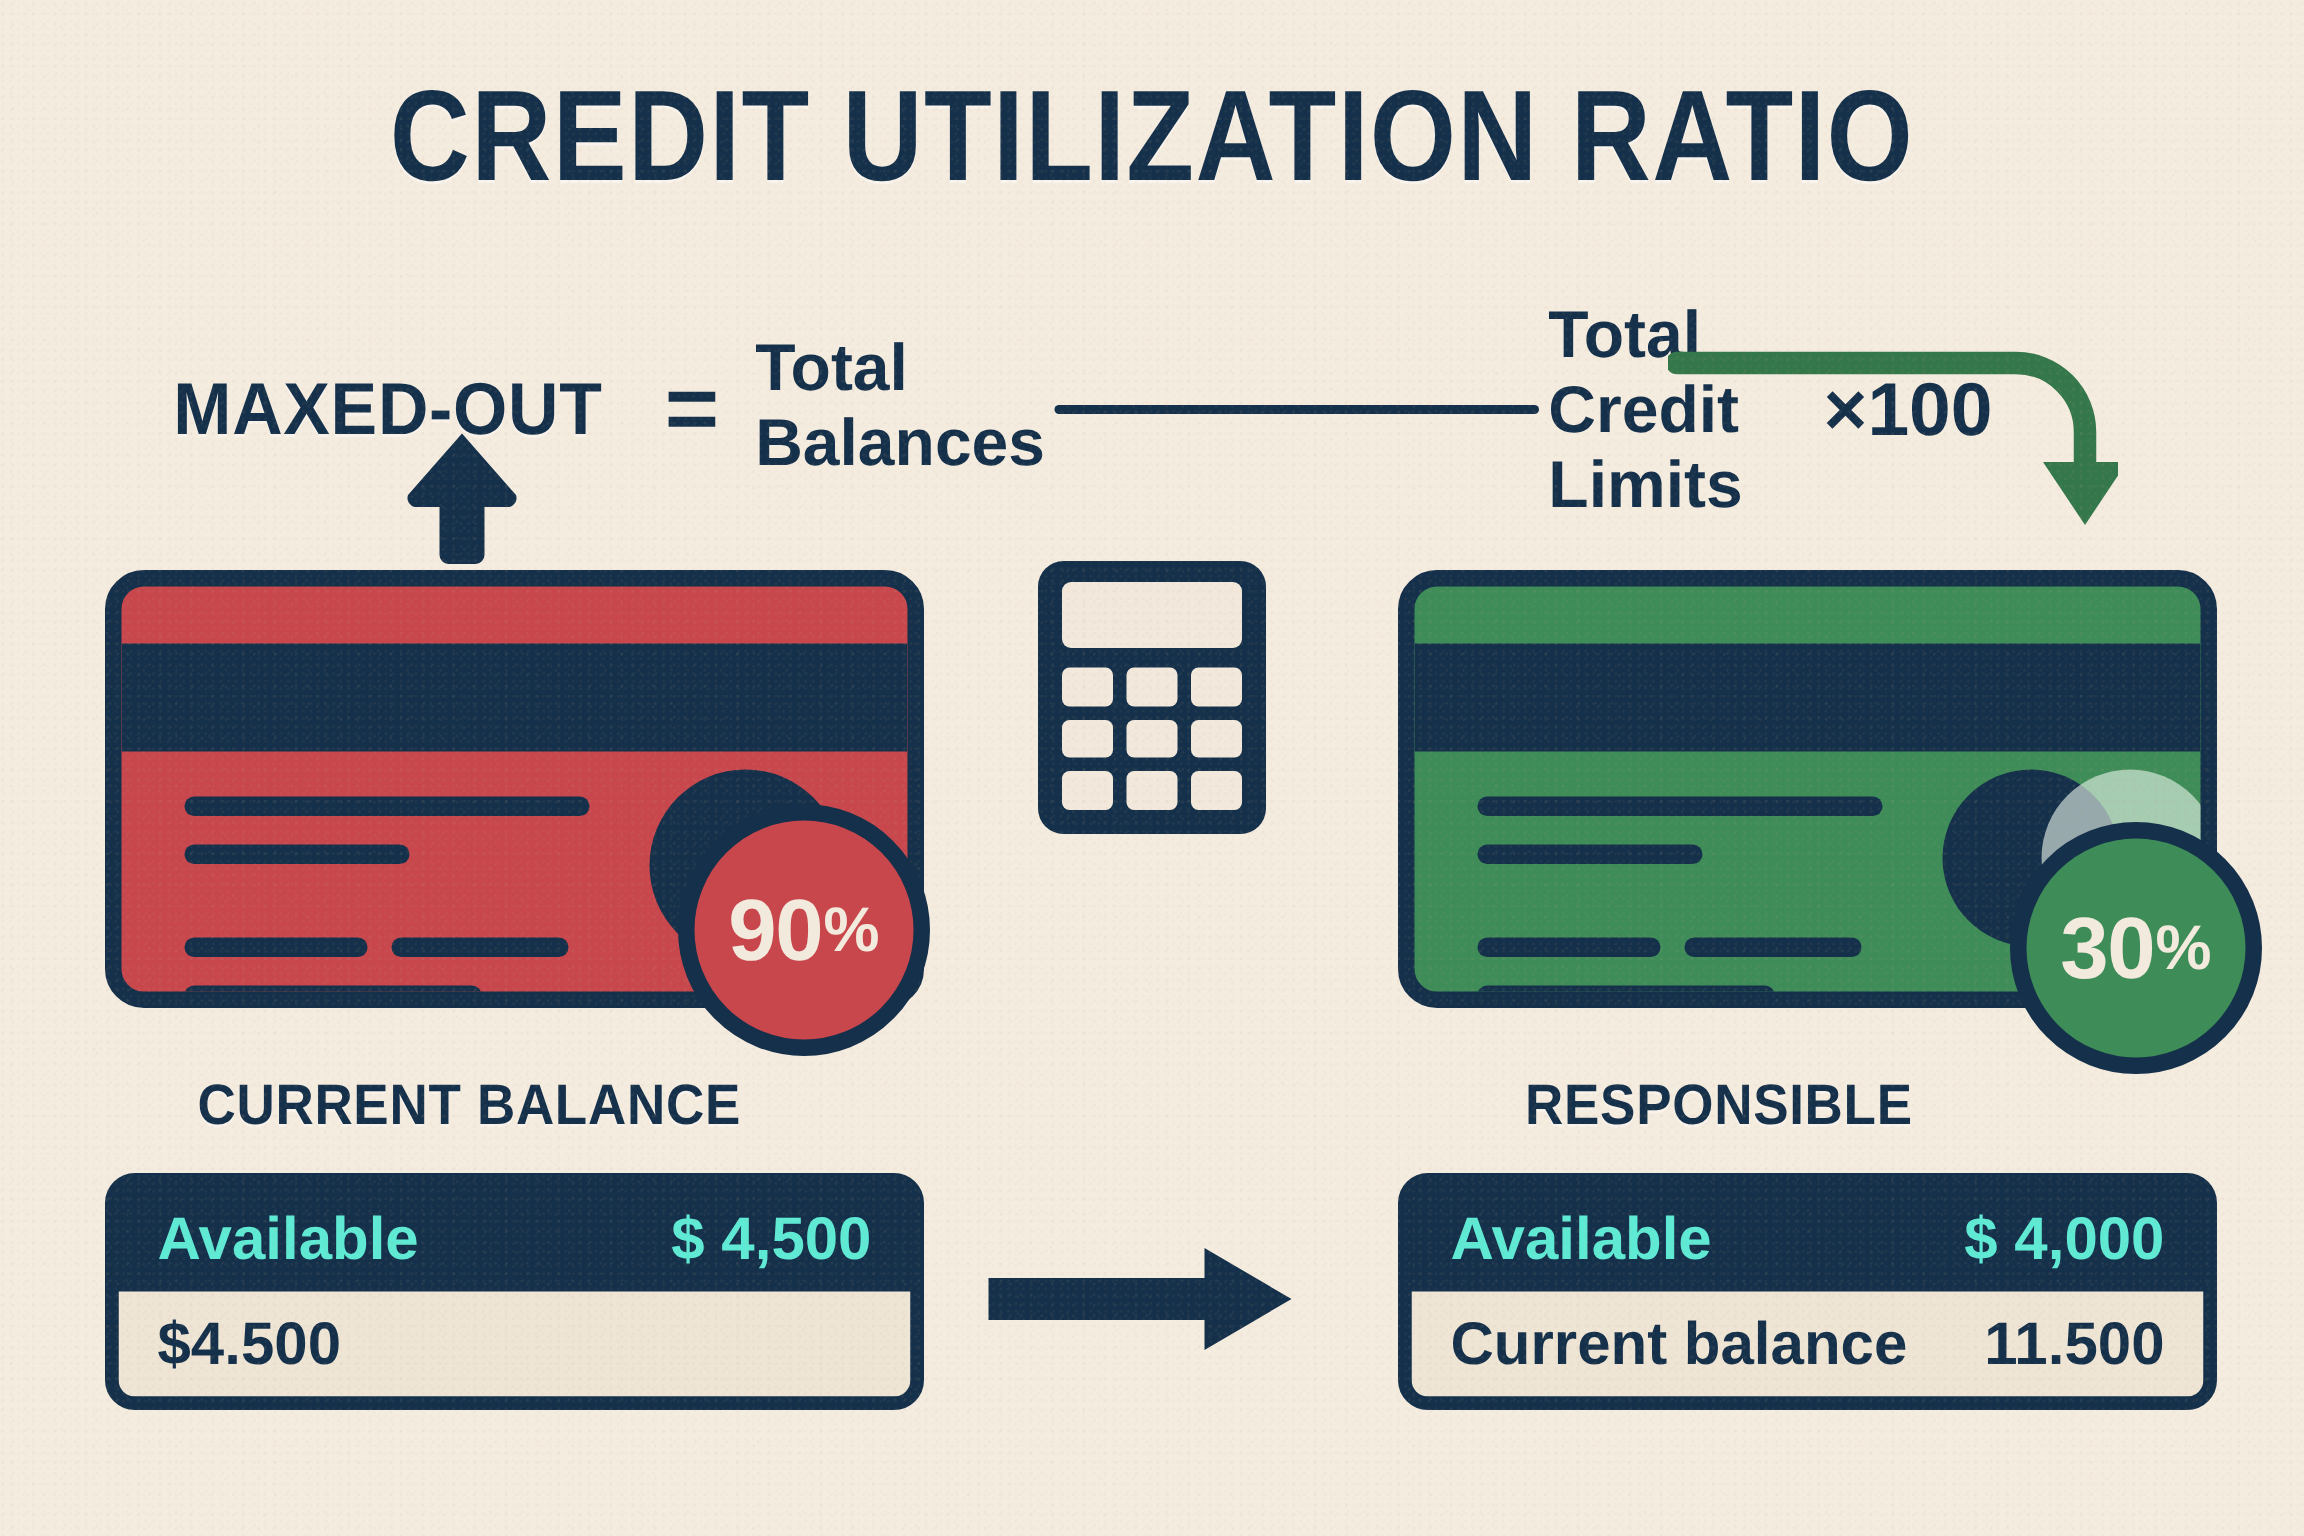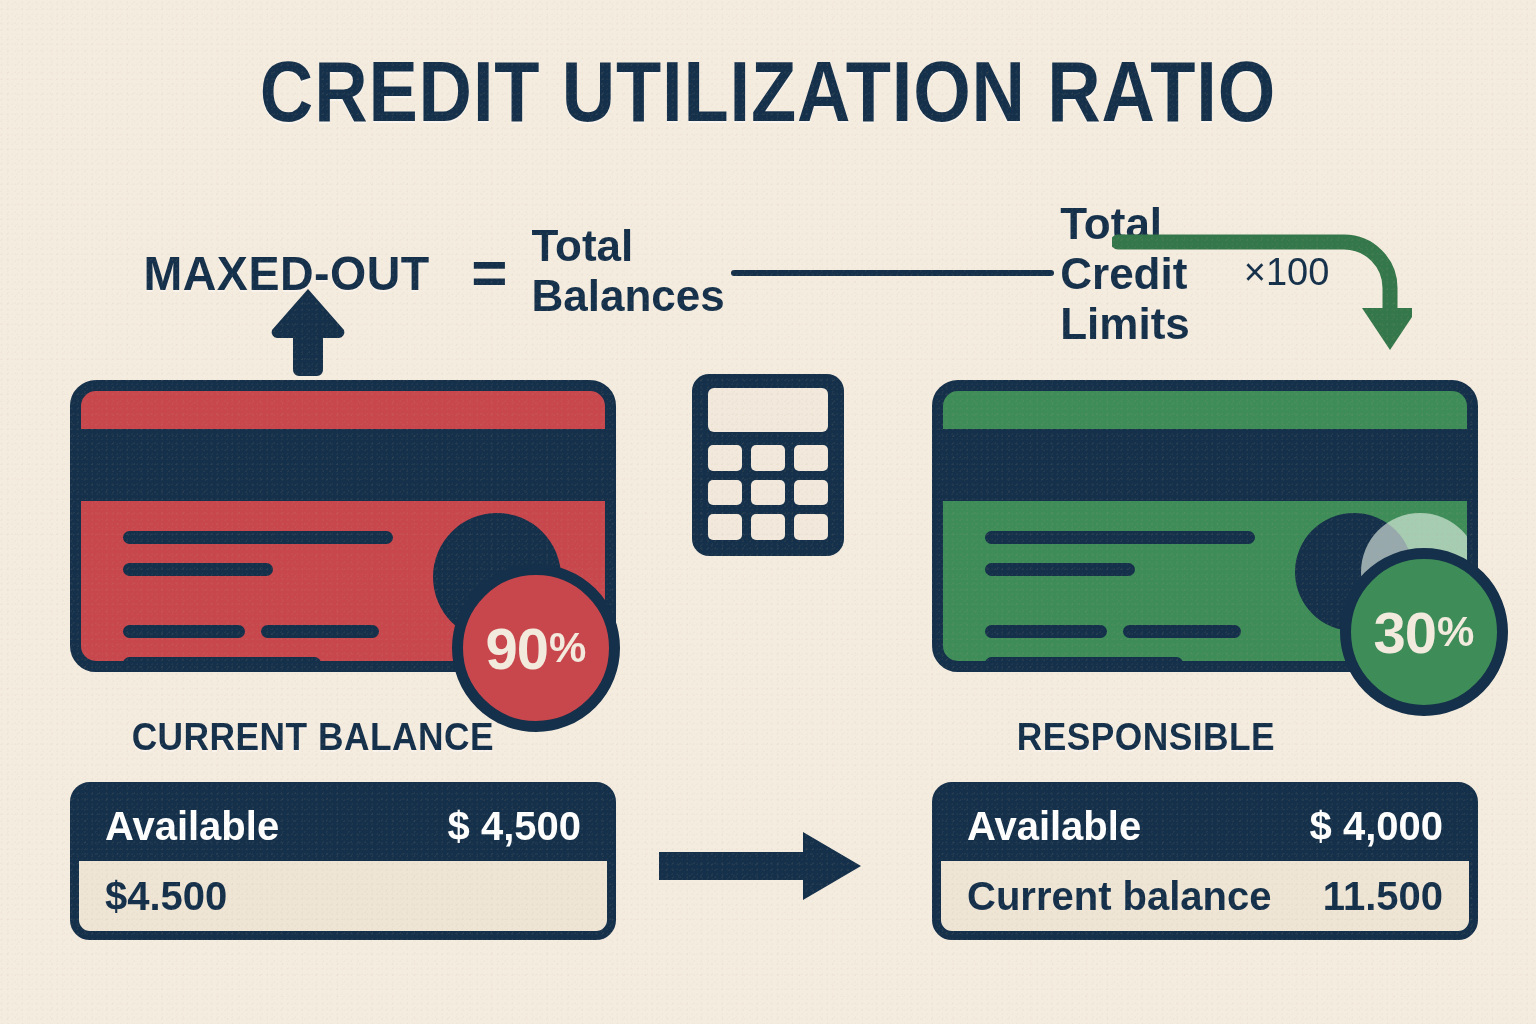--- a/index.html
+++ b/index.html
@@ -42,21 +42,20 @@
     text-shadow: 0 2px 0 rgba(255,255,255,.45);
   }
 
   
   #formula {
     position: absolute;
     left: 108px; top: 196px;
     display: flex;
     align-items: center;
     color: #15304a;
-    margin-left: 28px;
   }
   #maxedout-label {
     font-size: 49px;
     font-weight: 700;
     letter-spacing: .5px;
     transform: scaleX(.95);
     text-shadow: 0 2px 0 rgba(255,255,255,.4);
   }
   #equals {
     font-size: 62px;
@@ -68,22 +67,22 @@
     display: flex;
     flex-direction: row;
     align-items: center;
     font-size: 44px;
     font-weight: 700;
   }
   #fraction .num { padding: 0 6px 3px 6px; }
   #fraction .bar { width: 100%; height: 6px; background: #15304a; border-radius: 3px; }
   #fraction .den { padding: 3px 6px 0 6px; }
   #times100 {
-    font-size: 38px;
-    font-weight: 400;
+    font-size: 50px;
+    font-weight: 700;
     margin-left: 4px;
     align-self: center;
   }
 
   
   #up-arrow { position: absolute; left: 268px; top: 286px; }
   #green-arrow { position: absolute; left: 1112px; top: 228px; }
   #mid-arrow { position: absolute; left: 655px; top: 830px; }
 
   
@@ -128,21 +127,21 @@
     border-radius: 50%;
     border: 11px solid #15304a;
     box-sizing: border-box;
     display: flex;
     align-items: center;
     justify-content: center;
     color: #f3eade;
     font-weight: 700;
     z-index: 5;
   }
-  #badge-red   { left: 452px;  top: 564px; background: #c8474d; }
+  #badge-red   { left: 452px;  top: 536px; background: #c8474d; }
   #badge-green { left: 1340px; top: 548px; background: #3e8c58; }
   .badge .num { font-size: 58px; letter-spacing: -1px; }
   .badge .pct { font-size: 42px; margin-left: 1px; }
 
   
   #calculator {
     position: absolute;
     left: 692px; top: 374px;
     width: 152px; height: 182px;
     background: #15304a;
@@ -193,21 +192,21 @@
   .info-row {
     display: flex;
     align-items: center;
     justify-content: space-between;
     padding: 0 26px;
     height: 70px;
     font-size: 40px;
     font-weight: 700;
     box-sizing: border-box;
   }
-  .row-dark  { background: #15304a; color: #ffffff; }
+  .row-dark  { background: #15304a; color: #5eead4; }
   .row-light { background: #efe5d5; color: #15304a; }
   .info-row .val { white-space: nowrap; }
 </style>
 </head>
 <body>
 
 <div id="stage">
 
   <div id="title">CREDIT UTILIZATION RATIO</div>
 

